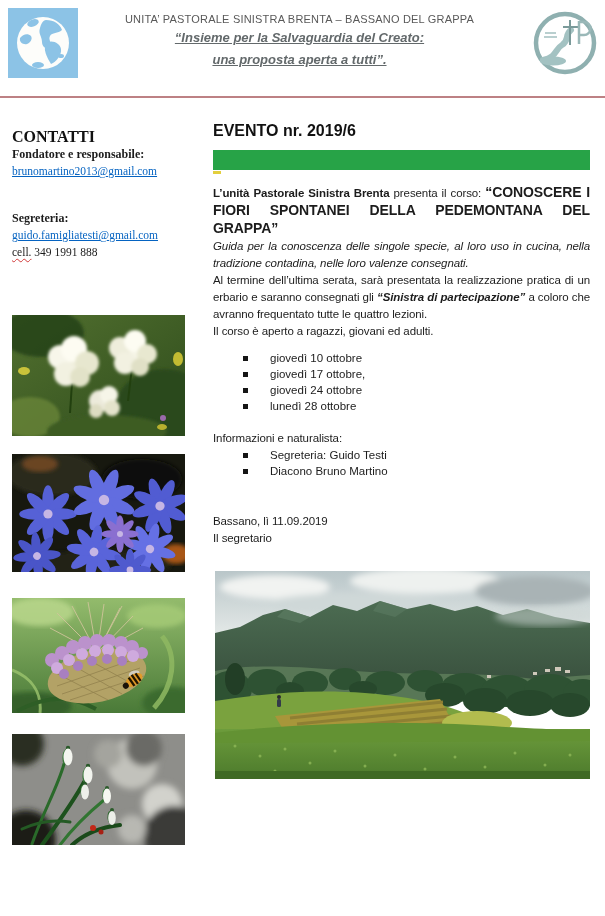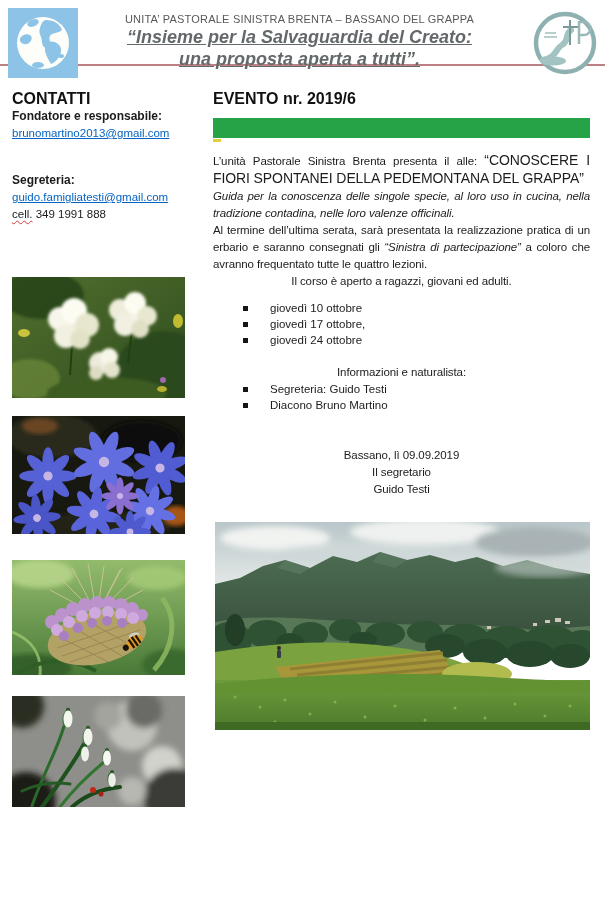--- a/index.html
+++ b/index.html
@@ -5,52 +5,52 @@
   :root{
     --accent_green:#27a347; --rule_red:#bd8184; --link_blue:#0563c1;
     --motto_gray:#63696b; --org_gray:#595959; --globe_blue:#8cc3e6;
     --logo_teal:#8fb0b0; --spellcheck_red:#d23b3b; --text:#1c1c1c;
   }
   *{box-sizing:border-box;}
   body{margin:0;background:#fff;}
   .page{position:relative;width:605px;height:916px;background:#fff;overflow:hidden;
         font-family:"Liberation Sans",sans-serif;color:var(--text);}
   
-  .header{position:relative;height:64px;}
+  .header{position:relative;height:96px;}
   .globe{position:absolute;left:8px;top:8px;width:70px;height:70px;}
   .hcenter{position:absolute;left:92px;right:98px;top:13px;text-align:center;}
   .org-line{font-size:11px;color:var(--org_gray);letter-spacing:.2px;white-space:nowrap;}
-  .motto{font-size:18px;font-weight:bold;font-style:italic;color:var(--motto_gray);
+  .motto{font-size:13px;font-weight:bold;font-style:italic;color:var(--motto_gray);
          text-decoration:underline;margin-top:3px;line-height:19px;}
   .logo{position:absolute;right:6px;top:9px;width:68px;height:68px;}
   .red-rule{height:2px;background:var(--rule_red);}
   
   .columns{display:flex;align-items:flex-start;}
-  .sidebar{width:213px;padding:0 28px 0 12px;flex:none;}
+  .sidebar{width:213px;padding:6px 28px 0 12px;flex:none;font-family:Liberation Serif, serif;}
   .main{width:377px;flex:none;}
   h2{margin:0;font-size:16px;line-height:18px;font-weight:bold;color:#111;}
   .contacts-title{margin-top:24px;}
   .contact-block{font-size:11.5px;line-height:17px;}
   .founder{}
   .secretary{margin-top:30px;}
   .contact-label{font-weight:bold;font-size:12px;}
   .email{color:var(--link_blue);text-decoration:underline;cursor:pointer;word-break:break-all;}
   .squiggle{text-decoration:underline;text-decoration-style:wavy;
             text-decoration-color:var(--spellcheck_red);text-decoration-thickness:1px;
             text-underline-offset:2px;}
   .photo{display:block;width:173px;margin:0;line-height:0;}
   .photo svg{display:block;}
   .p1{margin-top:54px;} .p2{margin-top:18px;} .p3{margin-top:26px;} .p4{margin-top:21px;}
   
   .event-title{margin-top:24px;}
   .green-bar{height:20px;background:var(--accent_green);margin-top:10px;}
   .yellow-tick{width:8px;height:3px;background:#e3cf3e;margin-top:1px;}
-  .body{font-size:11.5px;line-height:17px;letter-spacing:-.1px;margin:0;text-align:center;}
+  .body{font-size:11.5px;line-height:17px;letter-spacing:-.1px;margin:0;}
   .just{text-align:justify;}
-  .b{font-weight:normal;} .i{font-style:italic;} .big{font-size:14px;}
+  .b{font-weight:bold;} .i{font-style:italic;} .big{font-size:14px;}
   .intro{margin-top:10px;}
   .mt-line{margin-top:17px;}
   .blist{list-style:none;margin:10px 0 0 0;padding:0;}
   .blist li{display:flex;align-items:flex-start;font-size:11.5px;line-height:16px;padding-left:30px;}
   .sq{flex:none;width:5px;height:5px;background:#151515;margin:6px 0 0 0;}
   .blist .lbl{margin-left:22px;}
   .info{margin-top:16px;}
   .closing{margin-top:34px;}
   .landscape{display:block;width:375px;height:208px;margin:24px 0 0 2px;line-height:0;}
 </style>
@@ -312,58 +312,61 @@
           <circle cx="89" cy="98" r="2.5" fill="#a82014"></circle>
         </svg>
       </figure>
     </aside>
 
     <main class="main">
       <h2 class="event-title">EVENTO nr. 2019/6</h2>
       <div class="green-bar"></div>
       <div class="yellow-tick"></div>
 
-      <p class="body just intro"><span class="b">L’unità Pastorale Sinistra Brenta </span><span>presenta il alle: </span><span class="b big">“CONOSCERE I FIORI SPONTANEI DELLA PEDEMONTANA DEL GRAPPA”</span></p>
-      <p class="body just"><span class="i">Guida per la conoscenza delle singole specie, al loro uso in cucina, nella tradizione contadina, nelle loro valenze officinali.</span></p>
+      <p class="body just intro"><span class="b">L’unità Pastorale Sinistra Brenta </span><span>presenta il corso: </span><span class="b big">“CONOSCERE I FIORI SPONTANEI DELLA PEDEMONTANA DEL GRAPPA”</span></p>
+      <p class="body just"><span class="i">Guida per la conoscenza delle singole specie, al loro uso in cucina, nella tradizione contadina, nelle loro valenze consegnati.</span></p>
 
       <p class="body just"><span>Al termine dell’ultima serata, sarà presentata la realizzazione pratica di un erbario e saranno consegnati gli </span><span class="b i">“Sinistra di partecipazione”</span><span> a coloro che avranno frequentato tutte le quattro lezioni.</span></p>
       <p class="body"><span>Il corso è aperto a ragazzi, giovani ed adulti.</span></p>
 
 
       <ul class="blist">
         <li>
             <span class="sq"></span>
             <span class="lbl">giovedì 10 ottobre</span>
           </li>
         <li>
             <span class="sq"></span>
             <span class="lbl">giovedì 17 ottobre,</span>
           </li>
         <li>
             <span class="sq"></span>
             <span class="lbl">giovedì 24 ottobre</span>
           </li>
+        <li>
+            <span class="sq"></span>
+            <span class="lbl">lunedì 28 ottobre</span>
+          </li>
       </ul>
 
       <p class="body info">Informazioni e naturalista:</p>
       <ul class="blist" style="margin-top:0">
         <li>
             <span class="sq"></span>
             <span class="lbl">Segreteria: Guido Testi</span>
           </li>
         <li>
             <span class="sq"></span>
             <span class="lbl">Diacono Bruno Martino</span>
           </li>
       </ul>
 
       <div class="closing">
-        <p class="body">Bassano, lì 09.09.2019</p>
+        <p class="body">Bassano, lì 11.09.2019</p>
         <p class="body">Il segretario</p>
-        <p class="body">Guido Testi</p>
       </div>
 
       <figure class="landscape" aria-label="pedemontana-del-grappa-landscape">
         <svg width="375" height="208" viewBox="0 0 375 208">
           <defs>
             <linearGradient id="sky" x1="0" y1="0" x2="0" y2="1">
               <stop offset="0" stop-color="#b9c6c9"></stop>
                 <stop offset="1" stop-color="#e8ecea"></stop>
             </linearGradient>
             <linearGradient id="mtn" x1="0" y1="0" x2="0" y2="1">

